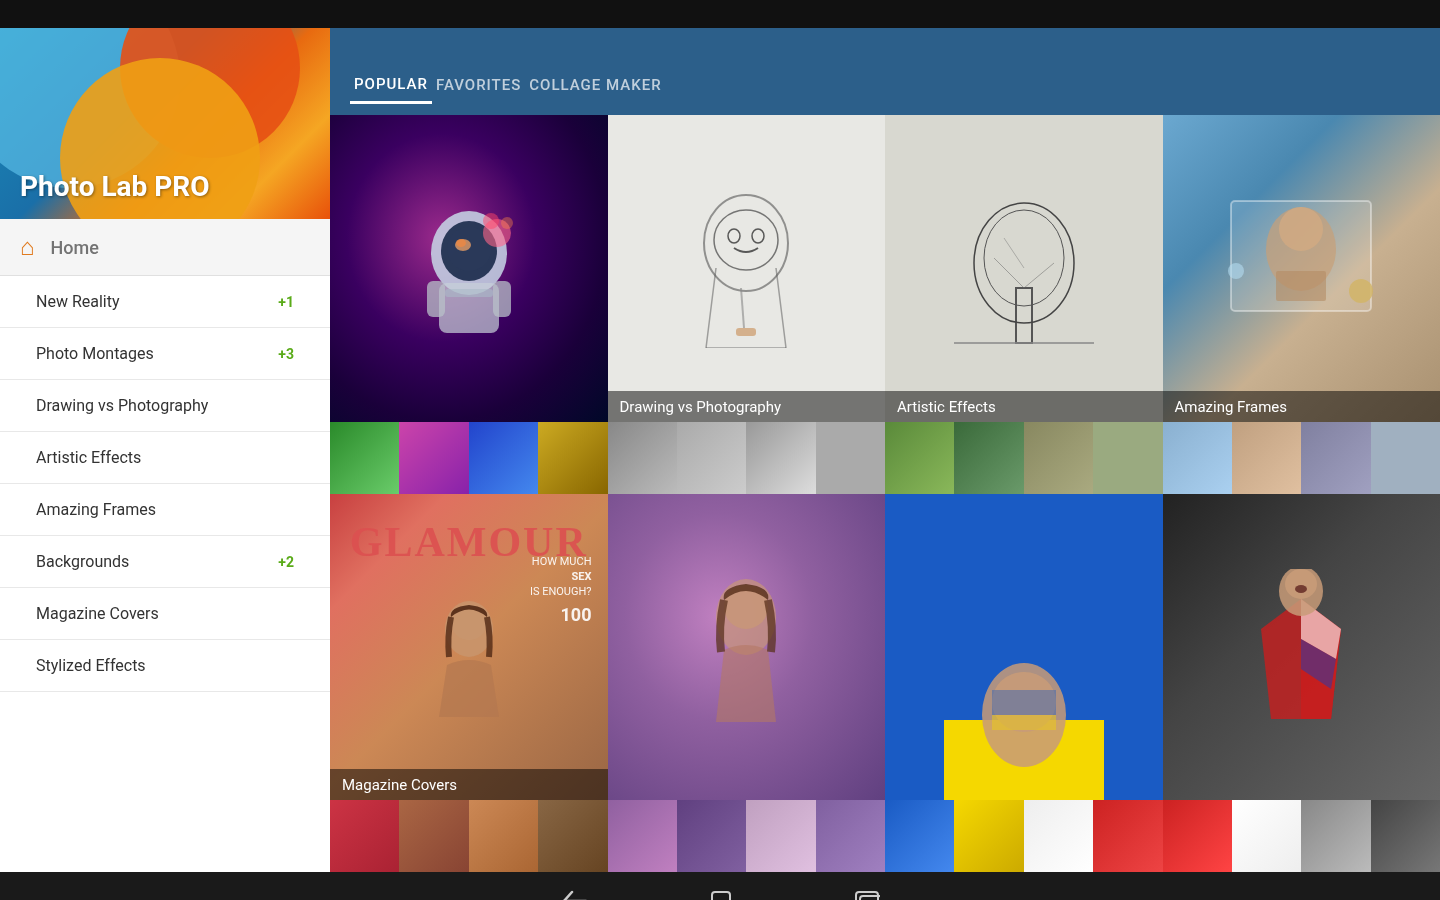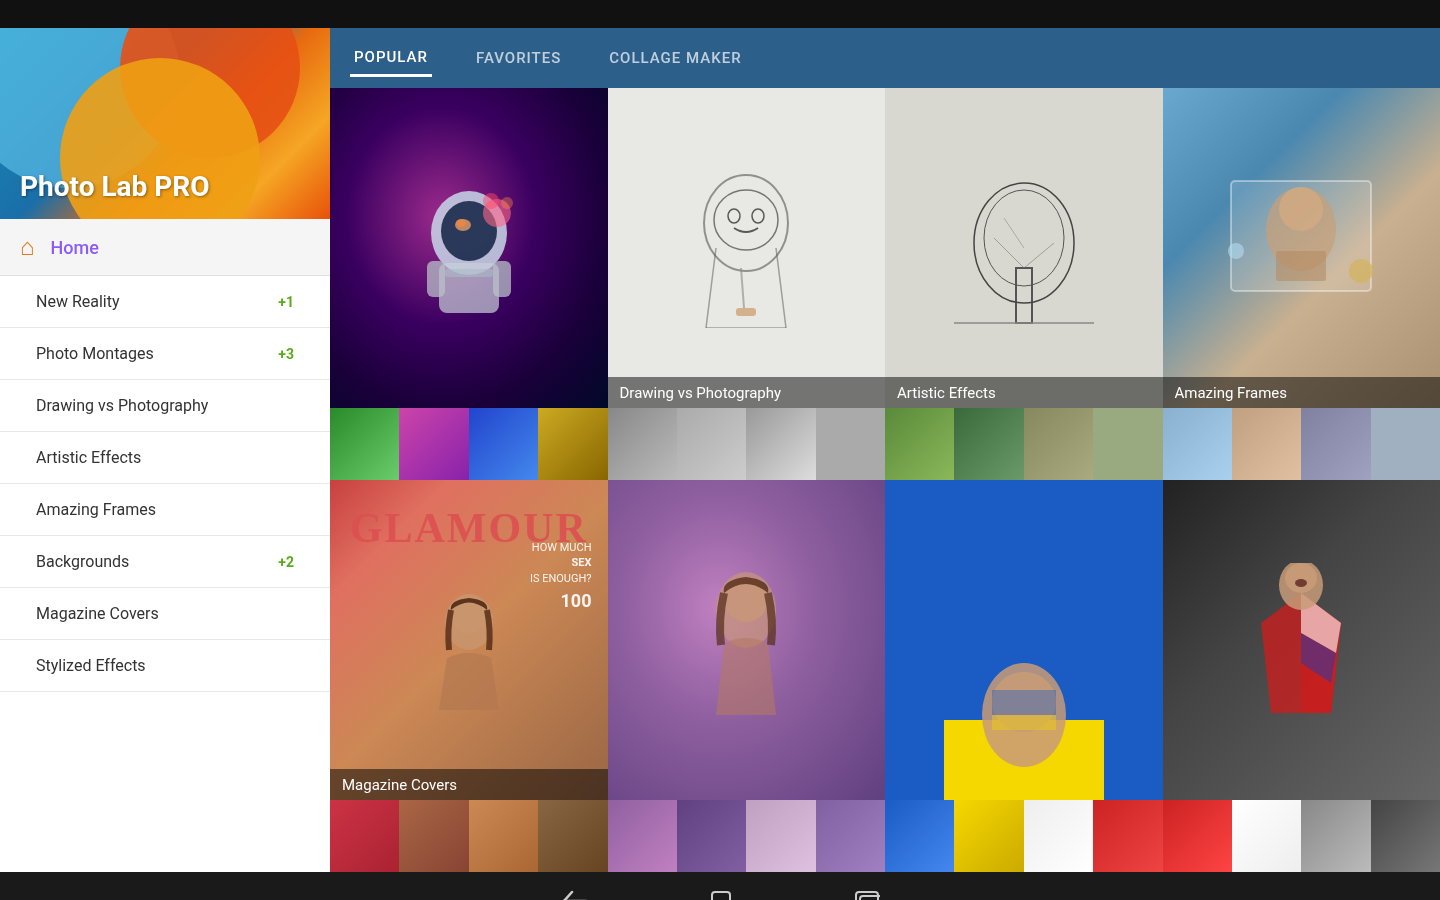--- a/index.html
+++ b/index.html
@@ -87,21 +87,21 @@
     }
 
     .home-icon {
       color: #e07b20;
       font-size: 24px;
       margin-right: 16px;
     }
 
     .home-label {
       font-size: 18px;
-      color: #8b5cf6;
+      color: #737373;
       font-weight: 500;
     }
 
     .categories-label {
       padding: 16px 20px 8px;
       font-size: 13px;
       color: #aaa;
       font-weight: 500;
       letter-spacing: 0.5px;
     }
@@ -136,21 +136,21 @@
       overflow: hidden;
     }
 
     
     .tab-bar {
       height: 60px;
       background: #2c5f8a;
       display: flex;
       align-items: center;
       padding: 8px 20px;
-      gap: 40px;
+      margin-top: 27px;
     }
 
     .tab-item {
       color: rgba(255,255,255,0.7);
       font-size: 15px;
       font-weight: 500;
       letter-spacing: 1px;
       cursor: pointer;
       padding: 8px 4px;
       text-transform: uppercase;

